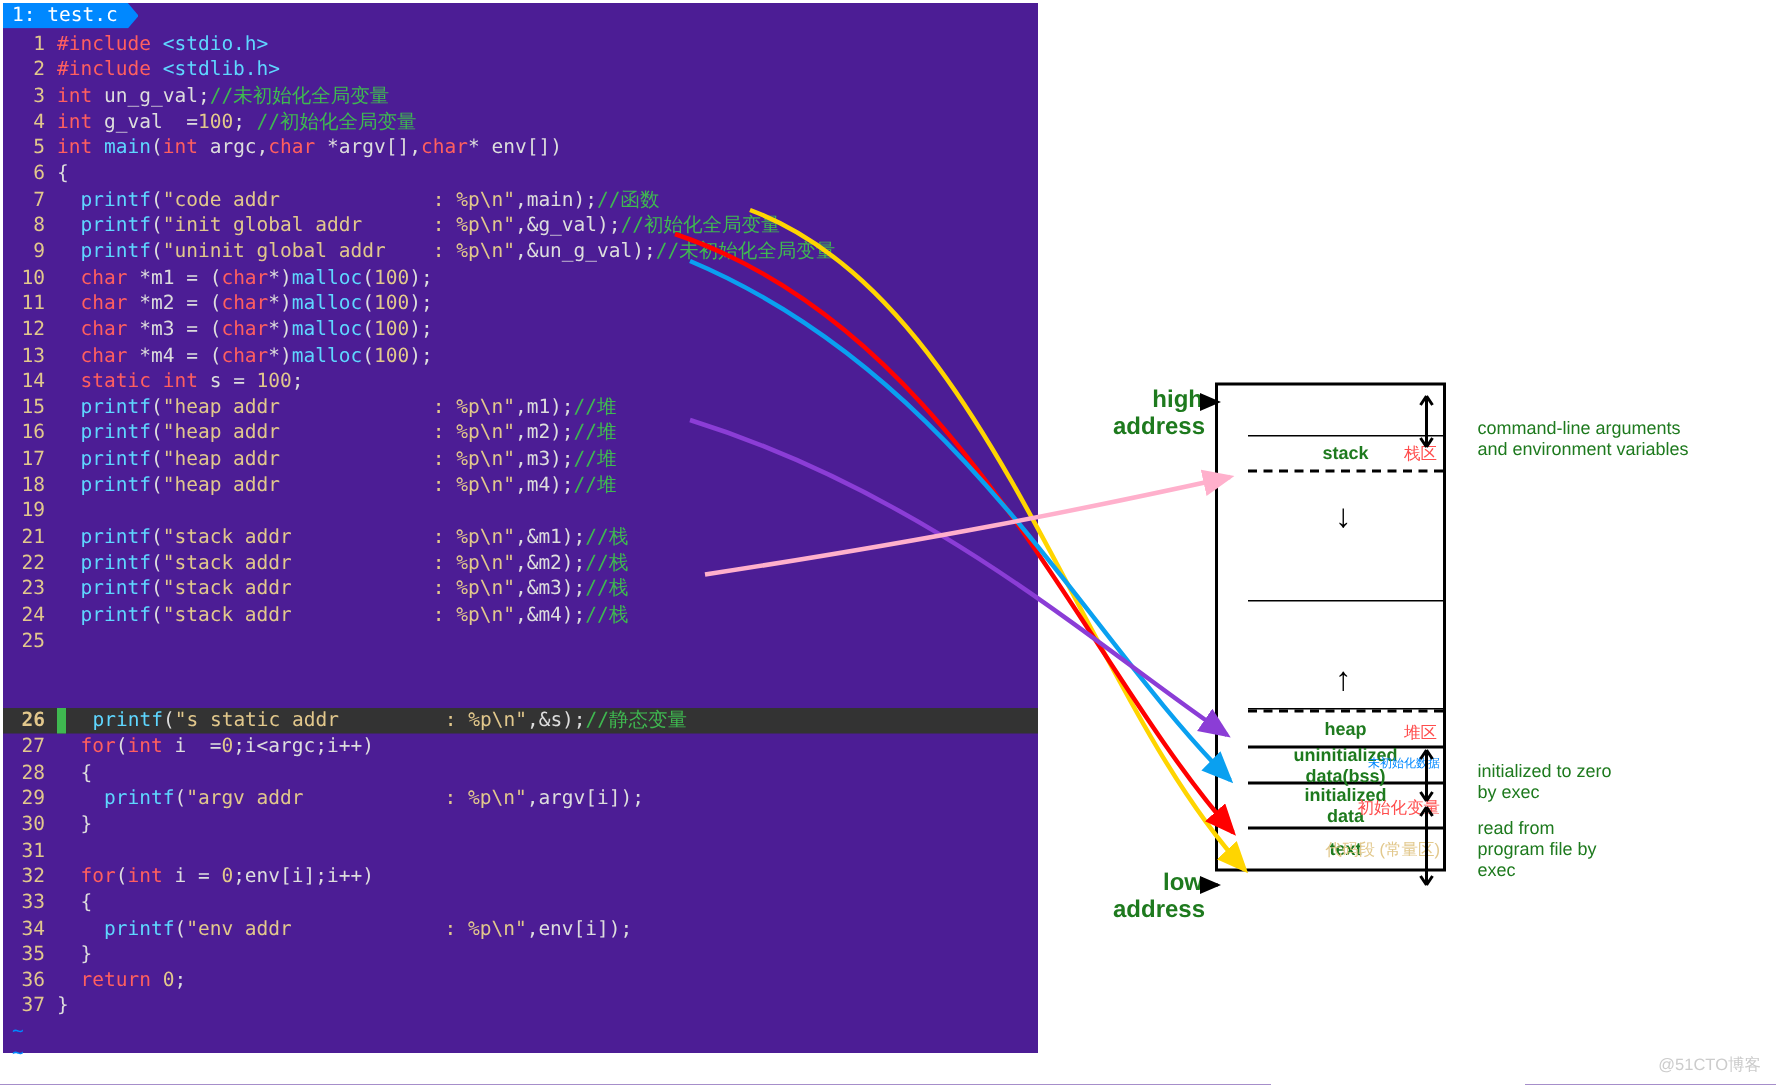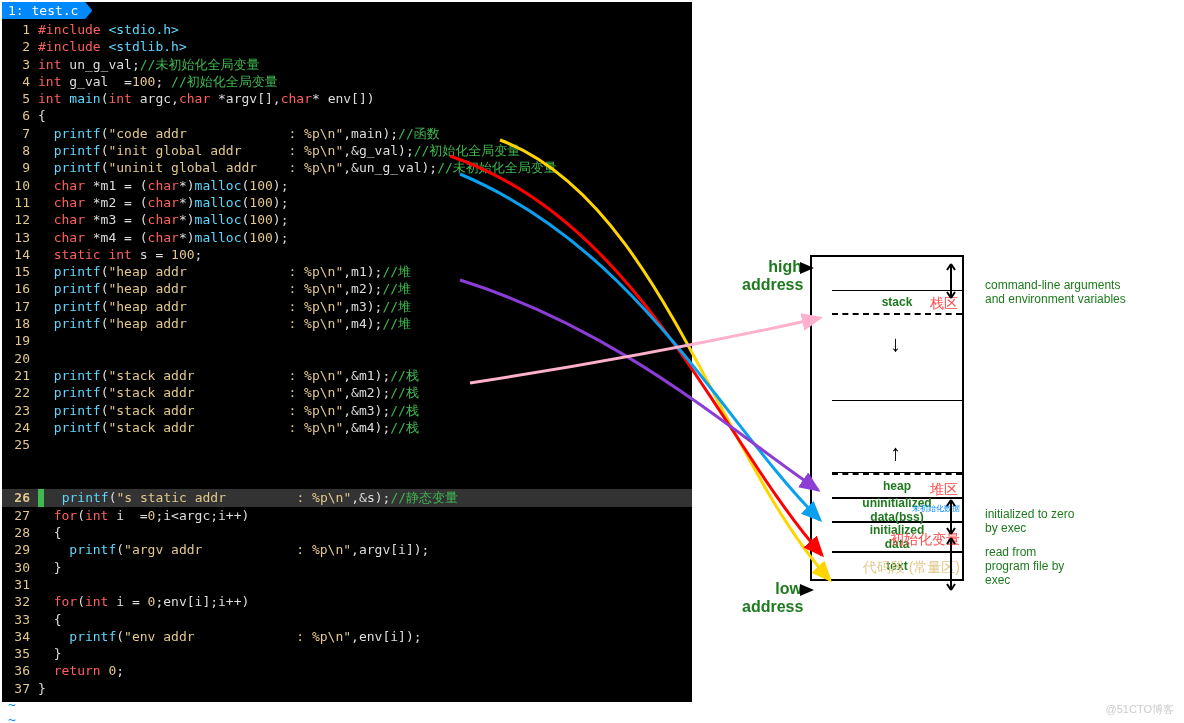--- a/index.html
+++ b/index.html
@@ -12,21 +12,21 @@
     height: 723px;
     position: relative;
     overflow: hidden;
   }
   .editor {
     position: absolute;
     left: 2px;
     top: 2px;
     width: 690px;
     height: 700px;
-    background: #000000;
+    background: #4c1d95;
     color: #ddd;
   }
   .tab {
     background: #0088ff;
     color: #fff;
     display: inline-block;
     padding: 1px 14px 1px 6px;
     font-size: 13px;
     clip-path: polygon(0 0, 92% 0, 100% 50%, 92% 100%, 0 100%);
   }
@@ -91,21 +91,21 @@
   }
   .seg:last-child { border-bottom: none; }
   .seg.cli { height: 34px; }
   .seg.stack { height: 110px; }
   .seg.gap { height: 72px; }
   .seg.heap { height: 26px; border-top: 2px dashed #000; border-bottom: 2px solid #000; }
   .seg.bss { height: 24px; border-bottom: 2px solid #000; }
   .seg.data { height: 30px; border-bottom: 2px solid #000; }
   .seg.text { height: 26px; }
   .dashline { width:100%; border-bottom: 2px dashed #000; position:absolute; top:22px; left:0; }
-  .note { position:absolute; font-size:14px; color:#ff4d4d; font-weight:normal; }
+  .note { position:absolute; font-size:11px; color:#ff4d4d; font-weight:normal; }
 
   .lbl {
     position:absolute;
     font-family: Arial, sans-serif;
     font-size: 16px;
     color: #1e7a1e;
     font-weight:bold;
     text-align:right;
     width:60px;
   }
@@ -150,21 +150,20 @@
       <div class="line"><span class="ln">10</span><span class="tk-id">  </span><span class="tk-kw">char</span><span class="tk-id"> *m1 = (</span><span class="tk-kw">char</span><span class="tk-id">*)</span><span class="tk-fn">malloc</span><span class="tk-p">(</span><span class="tk-num">100</span><span class="tk-p">);</span></div>
       <div class="line"><span class="ln">11</span><span class="tk-id">  </span><span class="tk-kw">char</span><span class="tk-id"> *m2 = (</span><span class="tk-kw">char</span><span class="tk-id">*)</span><span class="tk-fn">malloc</span><span class="tk-p">(</span><span class="tk-num">100</span><span class="tk-p">);</span></div>
       <div class="line"><span class="ln">12</span><span class="tk-id">  </span><span class="tk-kw">char</span><span class="tk-id"> *m3 = (</span><span class="tk-kw">char</span><span class="tk-id">*)</span><span class="tk-fn">malloc</span><span class="tk-p">(</span><span class="tk-num">100</span><span class="tk-p">);</span></div>
       <div class="line"><span class="ln">13</span><span class="tk-id">  </span><span class="tk-kw">char</span><span class="tk-id"> *m4 = (</span><span class="tk-kw">char</span><span class="tk-id">*)</span><span class="tk-fn">malloc</span><span class="tk-p">(</span><span class="tk-num">100</span><span class="tk-p">);</span></div>
       <div class="line"><span class="ln">14</span><span class="tk-id">  </span><span class="tk-kw">static int</span><span class="tk-id"> s = </span><span class="tk-num">100</span><span class="tk-p">;</span></div>
       <div class="line"><span class="ln">15</span><span class="tk-id">  </span><span class="tk-fn">printf</span><span class="tk-p">(</span><span class="tk-str">"heap addr             : %p\n"</span><span class="tk-p">,m1);</span><span class="tk-cmt">//堆</span></div>
       <div class="line"><span class="ln">16</span><span class="tk-id">  </span><span class="tk-fn">printf</span><span class="tk-p">(</span><span class="tk-str">"heap addr             : %p\n"</span><span class="tk-p">,m2);</span><span class="tk-cmt">//堆</span></div>
       <div class="line"><span class="ln">17</span><span class="tk-id">  </span><span class="tk-fn">printf</span><span class="tk-p">(</span><span class="tk-str">"heap addr             : %p\n"</span><span class="tk-p">,m3);</span><span class="tk-cmt">//堆</span></div>
       <div class="line"><span class="ln">18</span><span class="tk-id">  </span><span class="tk-fn">printf</span><span class="tk-p">(</span><span class="tk-str">"heap addr             : %p\n"</span><span class="tk-p">,m4);</span><span class="tk-cmt">//堆</span></div>
       <div class="line"><span class="ln">19</span><span class="tk-id"></span></div>
-      <div class="line"><span class="ln">20</span><span class="tk-id"></span></div>
       <div class="line"><span class="ln">21</span><span class="tk-id">  </span><span class="tk-fn">printf</span><span class="tk-p">(</span><span class="tk-str">"stack addr            : %p\n"</span><span class="tk-p">,&amp;m1);</span><span class="tk-cmt">//栈</span></div>
       <div class="line"><span class="ln">22</span><span class="tk-id">  </span><span class="tk-fn">printf</span><span class="tk-p">(</span><span class="tk-str">"stack addr            : %p\n"</span><span class="tk-p">,&amp;m2);</span><span class="tk-cmt">//栈</span></div>
       <div class="line"><span class="ln">23</span><span class="tk-id">  </span><span class="tk-fn">printf</span><span class="tk-p">(</span><span class="tk-str">"stack addr            : %p\n"</span><span class="tk-p">,&amp;m3);</span><span class="tk-cmt">//栈</span></div>
       <div class="line"><span class="ln">24</span><span class="tk-id">  </span><span class="tk-fn">printf</span><span class="tk-p">(</span><span class="tk-str">"stack addr            : %p\n"</span><span class="tk-p">,&amp;m4);</span><span class="tk-cmt">//栈</span></div>
       <div class="line"><span class="ln">25</span><span class="tk-id"></span></div>
       <div class="line hl"><span class="ln">26</span><span class="cmark"></span><span class="tk-id">  </span><span class="tk-fn">printf</span><span class="tk-p">(</span><span class="tk-str">"s static addr         : %p\n"</span><span class="tk-p">,&amp;s);</span><span class="tk-cmt">//静态变量</span></div>
       <div class="line"><span class="ln">27</span><span class="tk-id">  </span><span class="tk-kw">for</span><span class="tk-p">(</span><span class="tk-kw">int</span><span class="tk-id"> i  =</span><span class="tk-num">0</span><span class="tk-p">;i&lt;argc;i++)</span></div>
       <div class="line"><span class="ln">28</span><span class="tk-id">  {</span></div>
       <div class="line"><span class="ln">29</span><span class="tk-id">    </span><span class="tk-fn">printf</span><span class="tk-p">(</span><span class="tk-str">"argv addr            : %p\n"</span><span class="tk-p">,argv[i]);</span></div>
       <div class="line"><span class="ln">30</span><span class="tk-id">  }</span></div>

